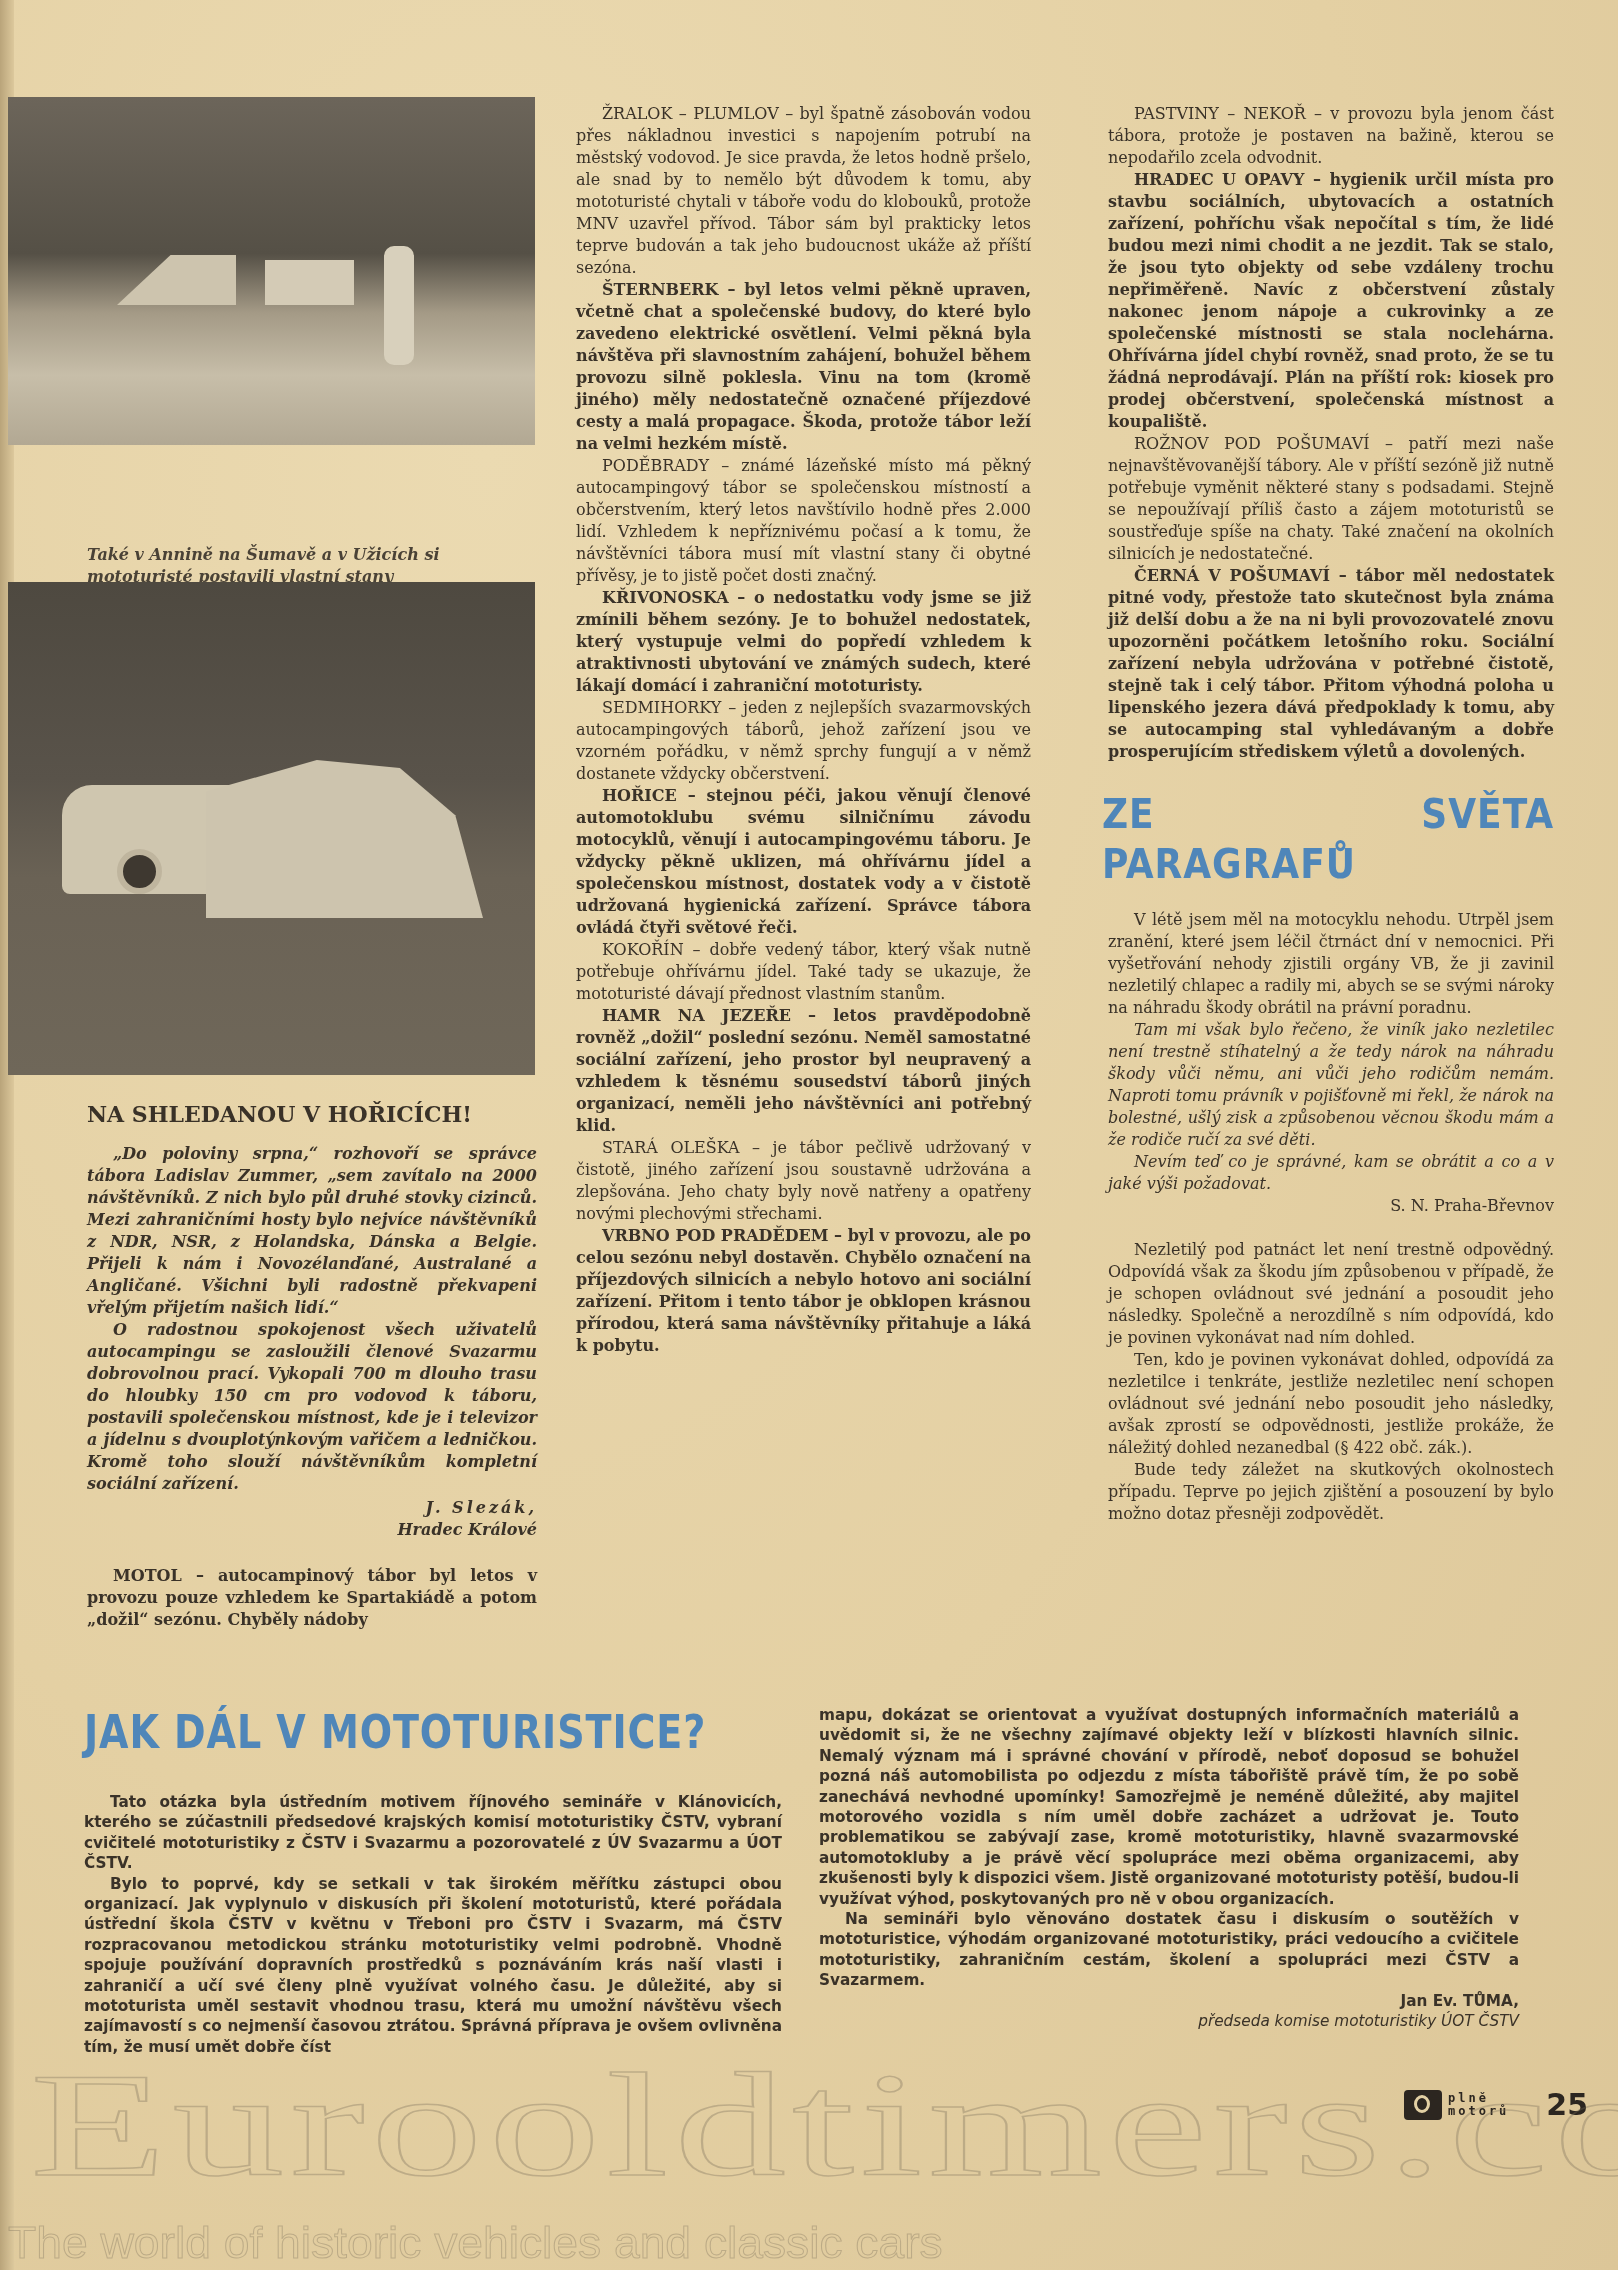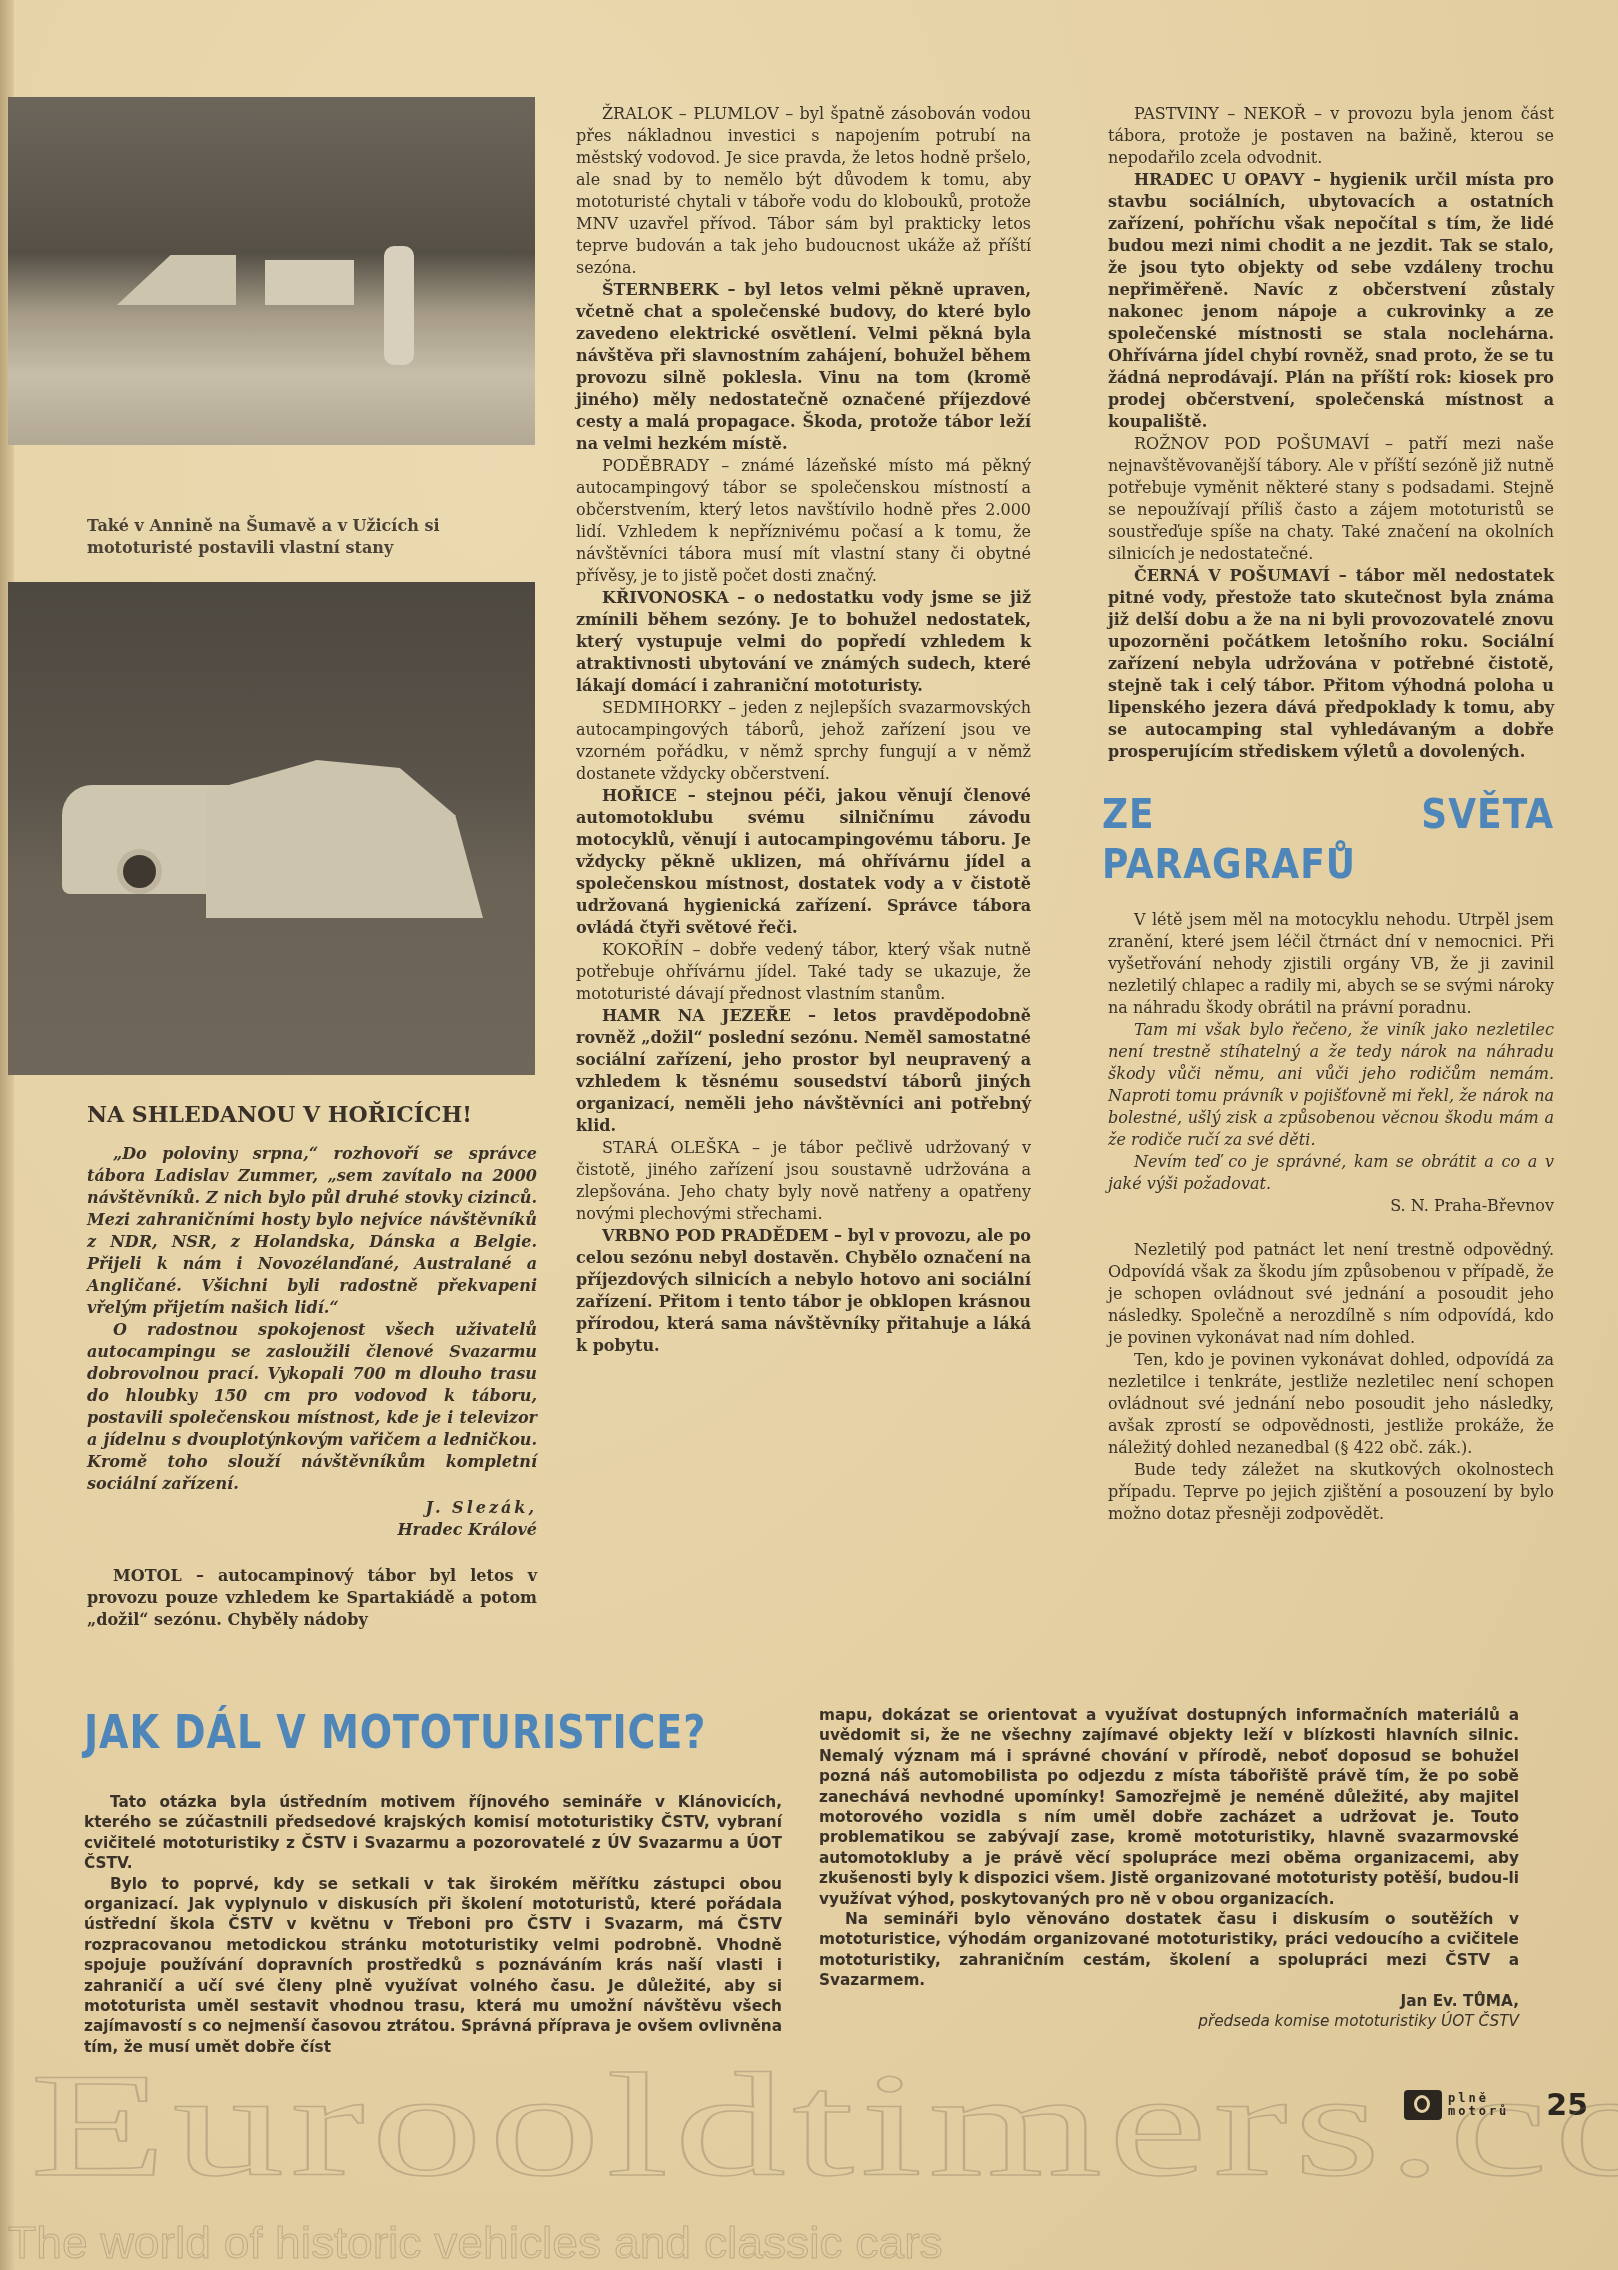--- a/index.html
+++ b/index.html
@@ -11,21 +11,21 @@
   .col{position:absolute;font-size:16px;line-height:22px;text-align:justify;}
   .col p{margin:0;text-indent:26px;}
   .b{font-weight:bold;}
   .i{font-style:italic;}
   .photo{position:absolute;background:#5f574a;overflow:hidden;}
   .photo1{left:8px;top:97px;width:527px;height:348px;
     background:linear-gradient(180deg,#6c655a 0%,#555046 45%,#a49a86 62%,#c7bea9 80%,#b2a893 100%);}
   .photo2{left:8px;top:582px;width:527px;height:493px;
     background:linear-gradient(180deg,#4e4940 0%,#59534a 40%,#6a6255 60%,#6f6759 100%);}
   .tent{position:absolute;background:#cdc4ae;}
-  .caption{position:absolute;left:87px;top:515px;width:450px;font-size:16px;line-height:22px;font-weight:bold;color:#4a4236;font-family:"DejaVu Serif",serif;}
+  .caption{position:absolute;left:87px;top:544px;width:450px;font-size:16px;line-height:22px;font-style:italic;font-weight:bold;color:#4a4236;font-family:"DejaVu Serif",serif;}
   .blue-title{position:absolute;color:#4f86b9;font-family:"DejaVu Sans Condensed","DejaVu Sans",sans-serif;font-weight:bold;letter-spacing:1px;transform-origin:left top;}
   .sig{text-align:right;font-style:italic;}
   .watermark{position:absolute;left:30px;top:2039px;font-family:"Liberation Serif",serif;font-size:149px;color:transparent;-webkit-text-stroke:1.5px rgba(120,110,90,0.35);letter-spacing:4px;transform:scaleX(1.5);transform-origin:left top;white-space:nowrap;}
   .wm-sub{position:absolute;left:8px;top:2218px;font-family:"Liberation Sans",sans-serif;font-size:44px;color:transparent;-webkit-text-stroke:1px rgba(120,110,90,0.35);transform:scaleX(1.05);transform-origin:left top;white-space:nowrap;}
   .footer-logo{position:absolute;left:1404px;top:2087px;display:flex;align-items:center;gap:6px;}
   .logo-icon{width:38px;height:30px;background:#2c2620;border-radius:4px;position:relative;}
   .logo-icon:after{content:"";position:absolute;left:10px;top:5px;width:16px;height:18px;border:3px solid #e3d0a4;border-radius:50%;box-sizing:border-box;}
   .logo-text{font-family:"DejaVu Sans Mono",monospace;font-weight:bold;font-size:12px;line-height:13px;letter-spacing:3px;color:#2c2620;}
   .page-num{font-family:"DejaVu Sans",sans-serif;font-weight:bold;font-size:30px;color:#2c2620;margin-left:31px;}
 </style>

